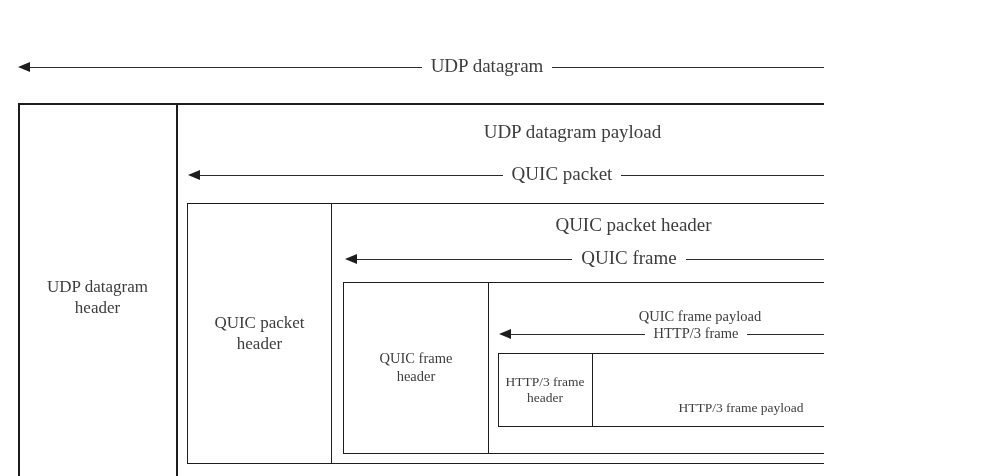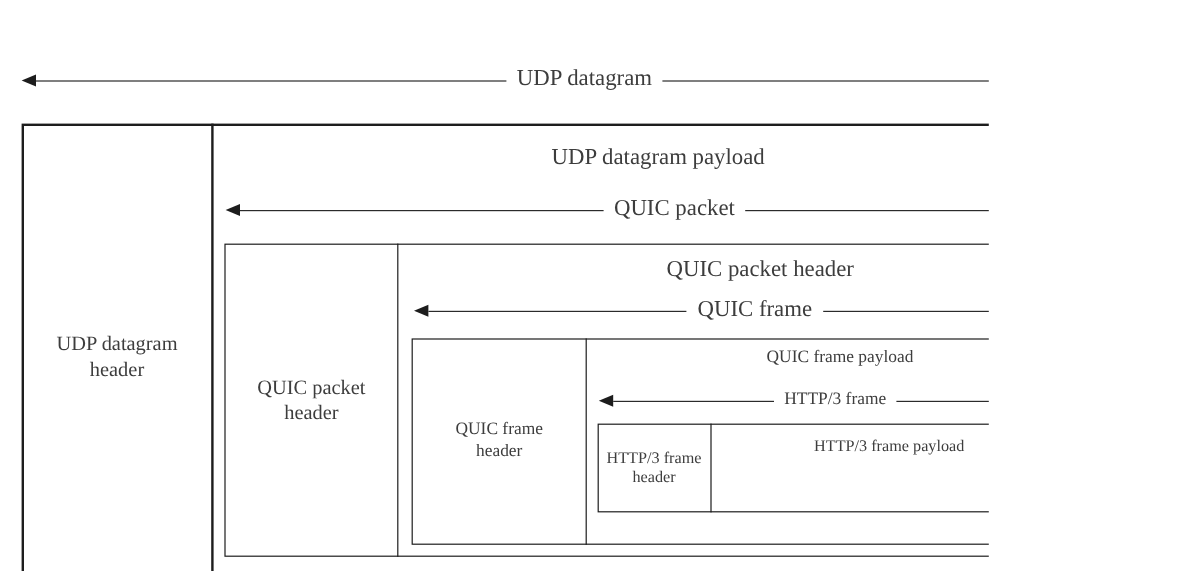--- a/index.html
+++ b/index.html
@@ -96,21 +96,21 @@
     <span class="head right"></span>
   </div>
 
   <div class="box" style="left:18px; top:63px; width:938px; height:389px;"></div>
 
   <div class="vdiv" style="left:176px; top:63px; height:389px;"></div>
 
   <div class="lbl mid f17" style="left:20px; top:65px; width:155px; height:385px;">UDP datagram
 header</div>
 
-  <div class="lbl f19" style="left:160px; top:80px; width:777px;">UDP datagram payload</div>
+  <div class="lbl f19" style="left:184px; top:80px; width:777px;">UDP datagram payload</div>
 
   <div class="dim f19" style="left:188px; top:124px; width:748px; height:22px;">
     <span class="head left"></span>
     <span class="line"></span>
     <span class="cap">QUIC packet</span>
     <span class="line"></span>
     <span class="head right"></span>
   </div>
 
   <div class="box thin" style="left:187px; top:163px; width:748px; height:261px;"></div>
@@ -130,32 +130,32 @@
     <span class="head right"></span>
   </div>
 
   <div class="box thin" style="left:343px; top:242px; width:568px; height:172px;"></div>
 
   <div class="vdiv thin" style="left:488px; top:242px; height:172px;"></div>
 
   <div class="lbl mid f15" style="left:345px; top:244px; width:142px; height:168px;">QUIC frame
 header</div>
 
-  <div class="lbl f15" style="left:490px; top:250px; width:420px;">QUIC frame payload</div>
+  <div class="lbl f15" style="left:490px; top:268px; width:420px;">QUIC frame payload</div>
 
   <div class="dim f15" style="left:499px; top:284px; width:394px; height:20px;">
     <span class="head left"></span>
     <span class="line"></span>
     <span class="cap">HTTP/3 frame</span>
     <span class="line"></span>
     <span class="head right"></span>
   </div>
 
   <div class="box thin" style="left:498px; top:313px; width:392px; height:74px;"></div>
 
   <div class="vdiv thin" style="left:592px; top:313px; height:74px;"></div>
 
   <div class="lbl mid f14" style="left:499px; top:315px; width:92px; height:70px;">HTTP/3 frame
 header</div>
 
-  <div class="lbl mid f14" style="left:594px; top:297px; width:294px; height:70px;">HTTP/3 frame payload</div>
+  <div class="lbl mid f14" style="left:594px; top:333px; width:294px; height:70px;">HTTP/3 frame payload</div>
 
 </div>
 
 </body></html>

